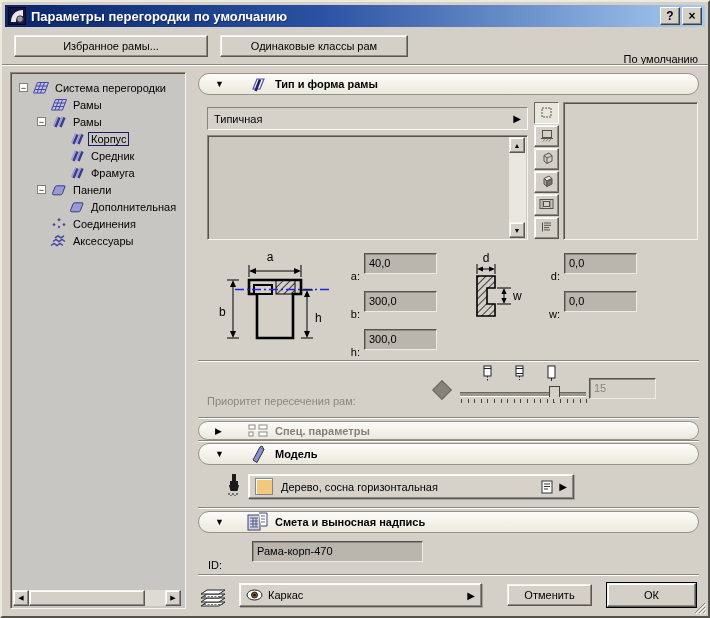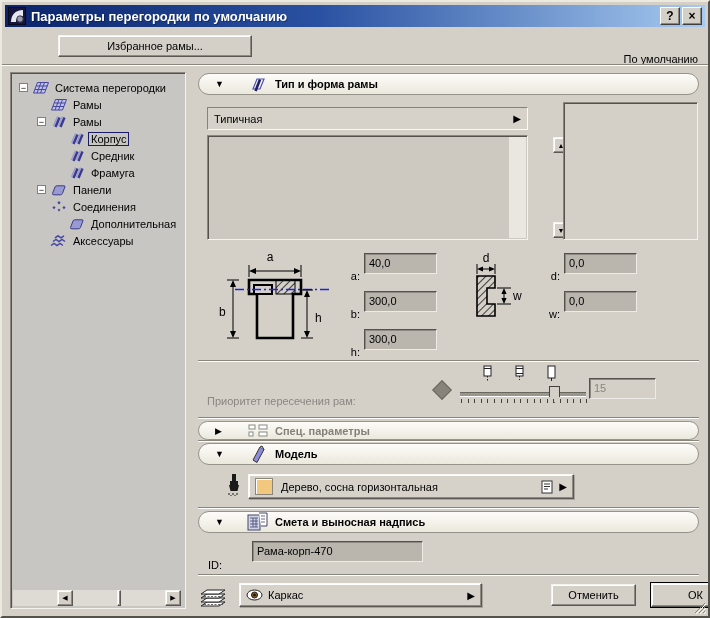--- a/index.html
+++ b/index.html
@@ -10,21 +10,21 @@
   .titlebar{position:absolute;left:3px;top:3px;right:3px;height:22px;
             background:linear-gradient(90deg,#0a246a 0%,#2a52a2 45%,#a6caf0 100%);
             display:flex;align-items:center;padding:0 3px;box-sizing:border-box;}
   .title-text{color:#fff;font-weight:bold;font-size:13px;margin-left:5px;flex:1;
               text-shadow:1px 1px 0 #00000055;white-space:nowrap;}
   .tb-btn{width:18px;height:16px;background:#d4d0c8;border:1px solid;border-color:#fff #404040 #404040 #fff;
           box-shadow:inset -1px -1px 0 #8a867e;display:flex;align-items:center;justify-content:center;
           font-weight:bold;font-size:12px;margin-left:2px;cursor:default;}
   
   .raised{background:#d4d0c8;border:1px solid;border-color:#f5f3ed #5b5852 #5b5852 #f5f3ed;
-          box-shadow:inset -1px -1px 0 #8d8a83,inset 1px 1px 0 #fff;box-sizing:border-box;margin-left:44px;}
+          box-shadow:inset -1px -1px 0 #8d8a83,inset 1px 1px 0 #fff;box-sizing:border-box;}
   .sunkenpanel{border:1px solid;border-color:#8a867e #f5f3ed #f5f3ed #8a867e;
           box-shadow:inset 1px 1px 0 #55524c;box-sizing:border-box;}
   .btn{position:absolute;display:flex;align-items:center;justify-content:center;font-size:11px;}
   .groove{position:absolute;height:2px;border-top:1px solid #8a867e;border-bottom:1px solid #fff;box-sizing:border-box;}
   .lbl{position:absolute;white-space:nowrap;margin-top:12px;}
   
   .field{position:absolute;box-sizing:border-box;background:#bab6ae;
          border:1px solid;border-color:#55524c #edebe5 #edebe5 #55524c;
          box-shadow:inset 1px 1px 0 #8d8a83;padding:3px 4px 0;font-size:11px;overflow:hidden;}
   .field.disabled{background:#d4d0c8;color:#8a867e;}
@@ -86,20 +86,21 @@
       <path d="M3,15 C3,8 7,3 15,3 L15,9 C10,9 8,11 8,15 Z" fill="#e6e6ee"></path>
       <circle cx="12" cy="12" r="3.2" fill="#9a9aa8" stroke="#3a3a4e"></circle>
         </svg>
     </span>
     <span class="title-text">Параметры перегородки по умолчанию</span>
     <span class="tb-btn">?</span>
     <span class="tb-btn">×</span>
   </div>
 
   <div class="btn raised" style="left:12px;top:33px;width:194px;height:22px">Избранное рамы...</div>
+  <div class="btn raised" style="left:218px;top:33px;width:188px;height:22px">Одинаковые классы рам</div>
   <span class="lbl" style="right:10px;top:39px">По умолчанию</span>
   <div class="groove" style="left:0;top:62px;width:710px"></div>
 
   <div class="tree-panel">
     <div id="tree">
         <div class="tree-row" style="padding-left: 4px;">
           <span class="expander">−</span>
           <span class="tree-icon">
             <svg width="18" height="13">
               <path d="M1.5,12 L5.5,1.5 H16.5 L12.5,12 Z" fill="#c2c2e2" stroke="#4646a6"></path>
@@ -183,43 +184,43 @@
           <span class="tree-label">Фрамуга</span>
         </div>
         <div class="tree-row" style="padding-left: 22px;">
           <span class="expander">−</span>
           <span class="tree-icon">
             <svg width="16" height="12">
               <path d="M1.5,9.5 L4,3 Q4.5,1.8 5.8,1.8 L13,1.8 Q14.4,1.8 13.9,3 L11.4,9.5 Q11,10.8 9.6,10.8 L3,10.8 Q1.2,10.8 1.5,9.5 Z" fill="#9a9ad2" stroke="#3a3a8a"></path>
             </svg>
           </span>
           <span class="tree-label">Панели</span>
+        </div>
+        <div class="tree-row" style="padding-left: 40px;">
+          <span class="exp-spacer"></span>
+          <span class="tree-icon">
+            <svg width="16" height="12">
+              <path d="M1.5,9.5 L4,3 Q4.5,1.8 5.8,1.8 L13,1.8 Q14.4,1.8 13.9,3 L11.4,9.5 Q11,10.8 9.6,10.8 L3,10.8 Q1.2,10.8 1.5,9.5 Z" fill="#9a9ad2" stroke="#3a3a8a"></path>
+            </svg>
+          </span>
+          <span class="tree-label">Дополнительная</span>
         </div>
         <div class="tree-row" style="padding-left: 22px;">
           <span class="exp-spacer"></span>
           <span class="tree-icon">
             <svg width="16" height="13">
               <g fill="#4646a6">
                 <path d="M8,1 l1.7,1.7 -1.7,1.7 -1.7,-1.7 Z"></path>
                 <path d="M3,6 l1.6,1.6 -1.6,1.6 -1.6,-1.6 Z"></path>
                 <path d="M13,6 l1.6,1.6 -1.6,1.6 -1.6,-1.6 Z"></path>
                 <path d="M8,8.6 l1.4,1.4 -1.4,1.4 -1.4,-1.4 Z"></path>
               </g>
             </svg>
           </span>
           <span class="tree-label">Соединения</span>
-        </div>
-        <div class="tree-row" style="padding-left: 40px;">
-          <span class="exp-spacer"></span>
-          <span class="tree-icon">
-            <svg width="16" height="12">
-              <path d="M1.5,9.5 L4,3 Q4.5,1.8 5.8,1.8 L13,1.8 Q14.4,1.8 13.9,3 L11.4,9.5 Q11,10.8 9.6,10.8 L3,10.8 Q1.2,10.8 1.5,9.5 Z" fill="#9a9ad2" stroke="#3a3a8a"></path>
-            </svg>
-          </span>
-          <span class="tree-label">Дополнительная</span>
         </div>
         <div class="tree-row" style="padding-left: 22px;">
           <span class="exp-spacer"></span>
           <span class="tree-icon">
             <svg width="18" height="12">
               <g stroke="#4646a6" stroke-width="1.5" fill="none">
                 <path d="M1,10.5 l3,-2 3,2 3,-2 3,2"></path>
                 <path d="M3,6.5 l3,-2 3,2 3,-2 3,2"></path>
                 <path d="M5,2.8 l3,-2 3,2 3,-2"></path>
               </g>

